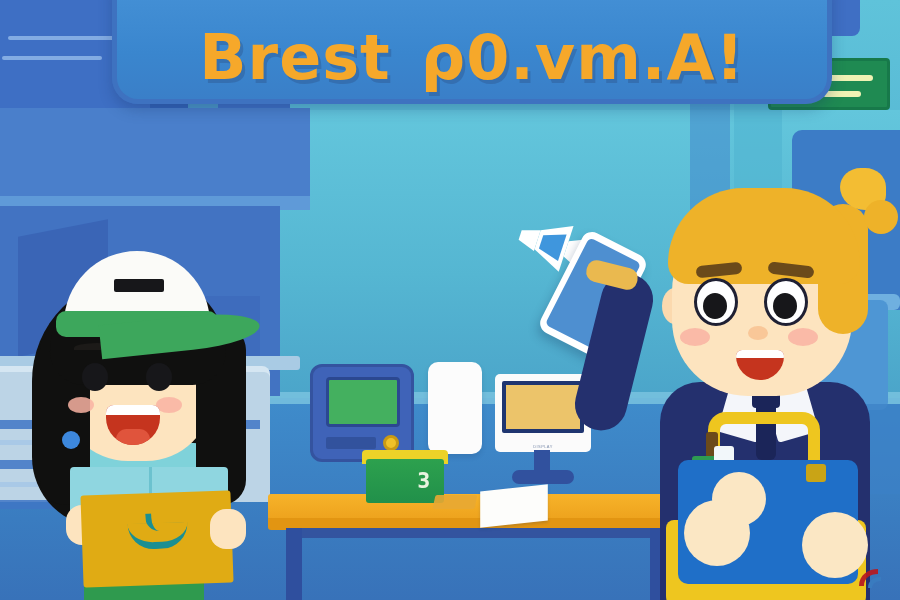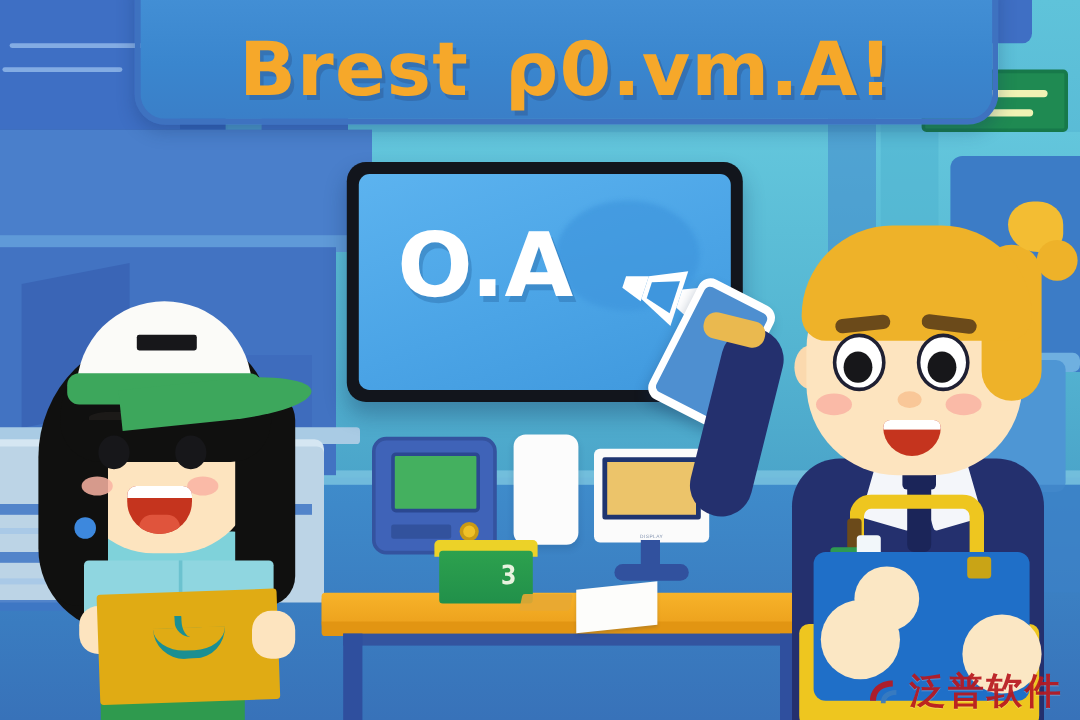--- a/index.html
+++ b/index.html
@@ -343,26 +343,20 @@
   <div class="r-desk-top"></div>
   <div class="r-desk"></div>
   <div class="r-lowpanel"></div>
 
   <div class="banner">
     <div class="banner-text">
       <span>Brest</span><span class="gap"></span><span>ρ0.vm.A!</span>
     </div>
   </div>
 
-  <div class="board">
-    <div class="board-screen">
-      <div class="board-glow"></div>
-      <div class="board-text">O.A</div>
-    </div>
-  </div>
 
   <svg class="megaphone" viewBox="0 0 90 76">
     <g transform="rotate(18 45 38)">
       <path d="M60 8 L60 56 L30 42 L30 22 Z" fill="#ffffff"></path>
       <path d="M30 22 L12 28 L12 38 L30 44 Z" fill="#ffffff"></path>
       <path d="M60 24 L78 16 L78 48 L60 40 Z" fill="#ffffff"></path>
       <path d="M34 26 L56 18 L56 46 L34 40 Z" fill="#3f96dd"></path>
     </g>
   </svg>
 
@@ -476,17 +470,16 @@
     <div class="b-hand l"></div>
     <div class="b-hand r"></div>
   </div>
 
   <div class="watermark">
     <div class="wm-row">
       <svg class="wm-logo" viewBox="0 0 30 26">
         <path d="M3 20 C3 9, 12 3, 22 3 L22 8 C14 8, 8 12, 8 20 Z" fill="#b8181f"></path>
         <path d="M12 22 C12 15, 17 11, 25 11 L25 15 C19 15, 16 18, 16 22 Z" fill="#3a7cc0"></path>
       </svg>
-      <div class="wm-cn">泛普软件</div>
     </div>
   </div>
 
 </div>
 
 </body></html>

